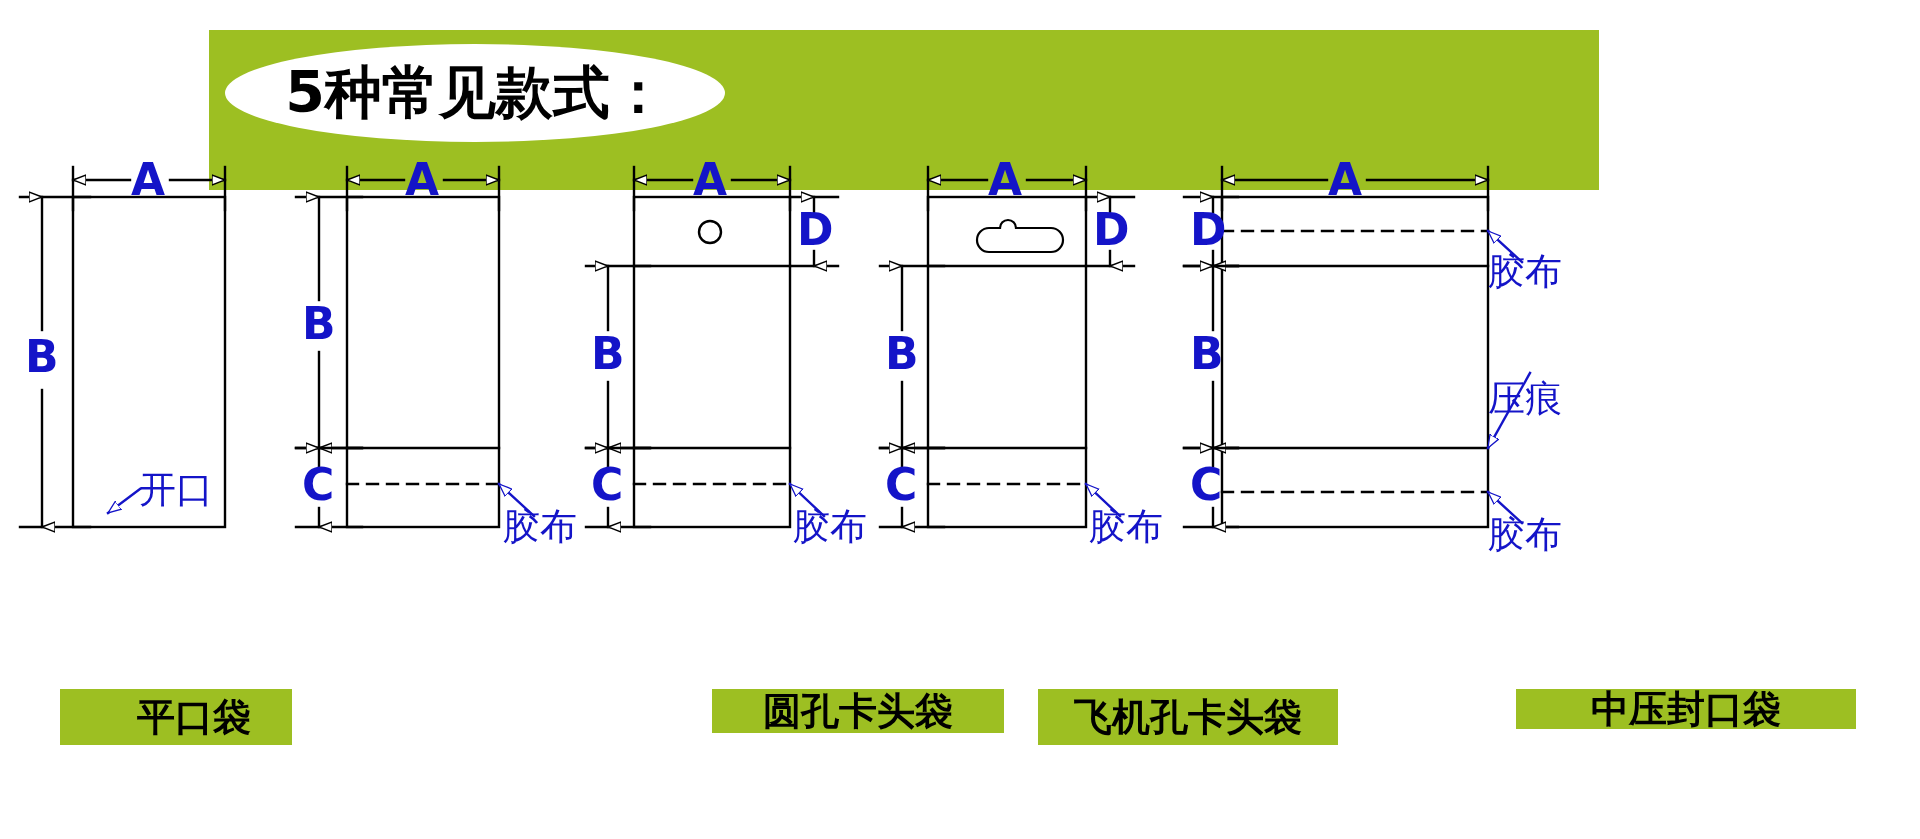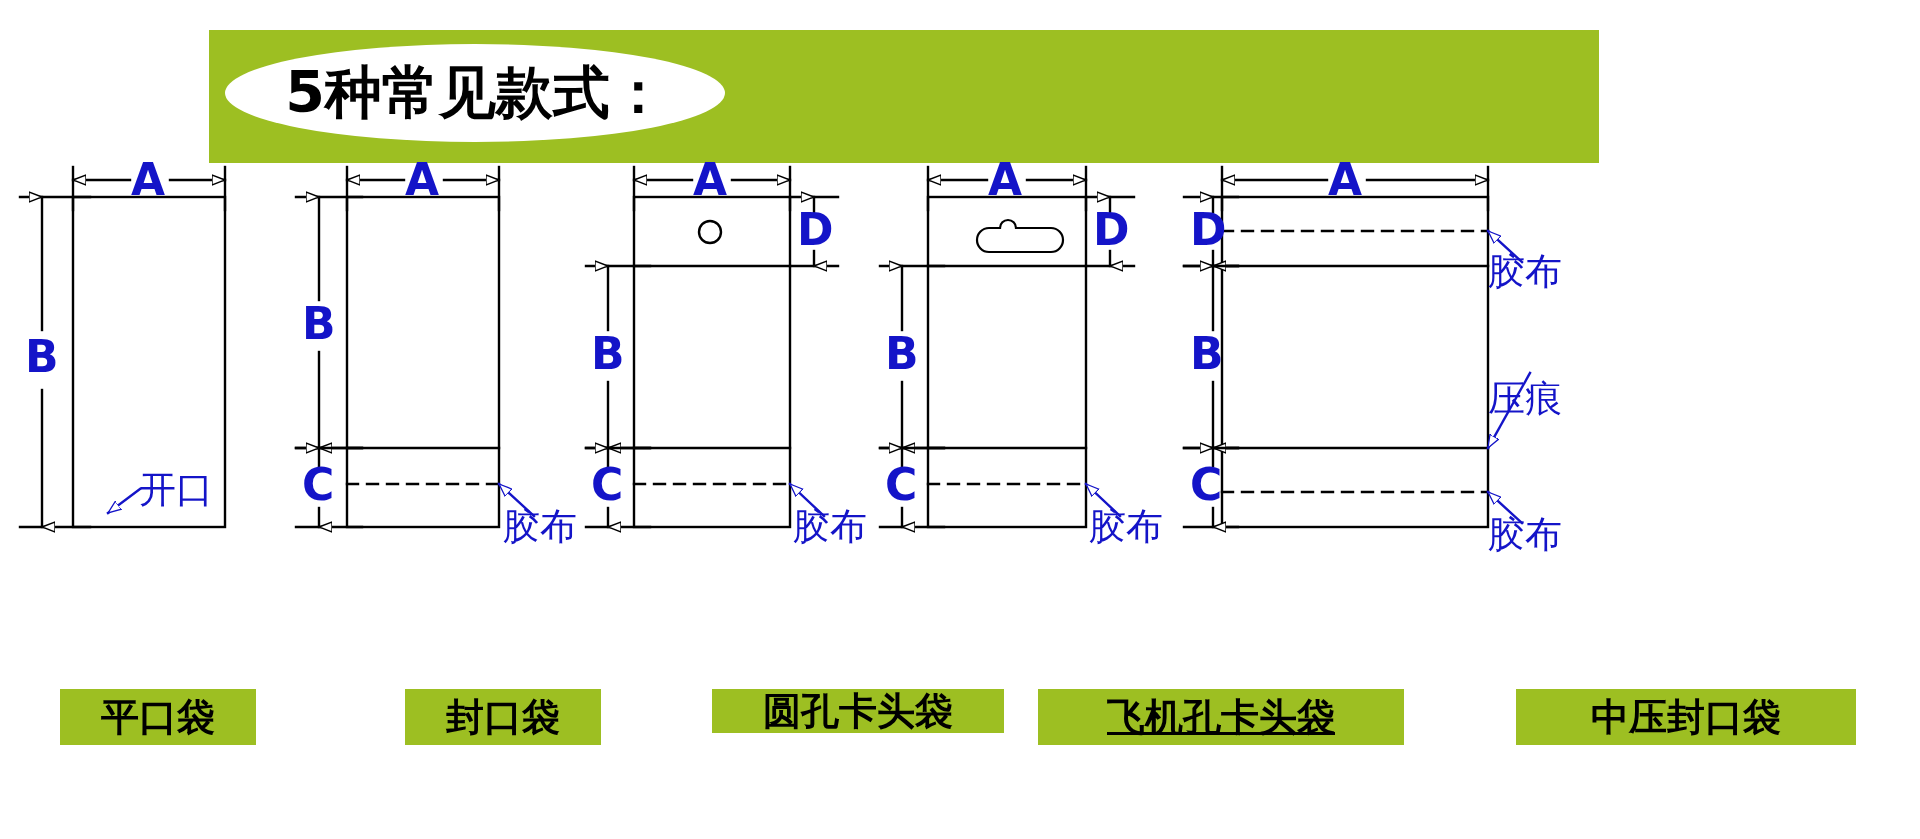--- a/index.html
+++ b/index.html
@@ -6,21 +6,21 @@
   body{
     width:1920px;height:839px;background:#ffffff;
     font-family:"DejaVu Sans","Liberation Sans",sans-serif;
     overflow:hidden;position:relative;
   }
   #stage{position:absolute;left:0;top:0;width:1920px;height:839px;}
   svg.canvas{position:absolute;left:0;top:0;width:1920px;height:839px;}
 
   
   .banner{
-    position:absolute;left:209px;top:30px;width:1390px;height:133px;
+    position:absolute;left:209px;top:30px;width:1390px;height:160px;
     background:#9dbf22;
     text-align:center;
   }
   .banner-ellipse{
     position:absolute;left:16px;top:14px;width:500px;height:98px;
     background:#ffffff;border-radius:50%;
   }
   .banner-title{
     position:absolute;left:36px;top:22px;width:462px;height:82px;
     display:flex;align-items:center;justify-content:center;
@@ -289,19 +289,18 @@
   <div class="cnlabel" style="left:1089px;top:508px;">胶布</div>
 
   <div class="dimlabel" style="left:1328px;top:158px;">A</div>
   <div class="dimlabel" style="left:1190px;top:208px;">D</div>
   <div class="dimlabel" style="left:1190px;top:332px;">B</div>
   <div class="dimlabel" style="left:1190px;top:463px;">C</div>
   <div class="cnlabel" style="left:1488px;top:253px;">胶布</div>
   <div class="cnlabel" style="left:1488px;top:380px;">压痕</div>
   <div class="cnlabel" style="left:1488px;top:516px;">胶布</div>
 
-  <div class="plate" style="left:60px;top:689px;width:196px;height:56px;">平口袋</div>
-  <div class="plate" style="left:405px;top:689px;width:196px;height:56px;">封口袋</div>
+  <div class="plate" style="left:60px;top:689px;width:196px;height:56px;padding-left:36px;">平口袋</div>
   <div class="plate" style="left:712px;top:689px;width:292px;height:44px;">圆孔卡头袋</div>
-  <div class="plate" style="left:1038px;top:689px;width:366px;height:56px;text-decoration:underline;">飞机孔卡头袋</div>
-  <div class="plate" style="left:1506px;top:689px;width:340px;height:56px;left:1516px;">中压封口袋</div>
+  <div class="plate" style="left:1038px;top:689px;width:300px;height:56px;">飞机孔卡头袋</div>
+  <div class="plate" style="left:1506px;top:689px;width:340px;height:40px;left:1516px;">中压封口袋</div>
 
 </div>
 
 </body></html>

